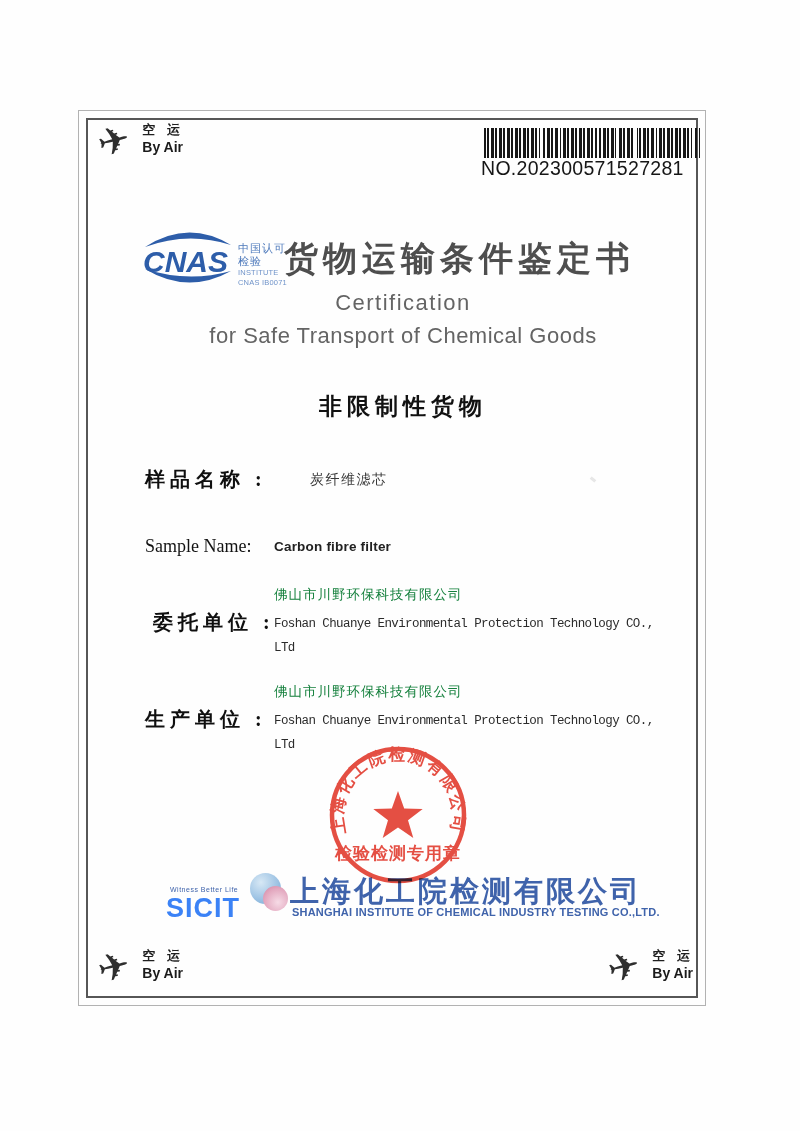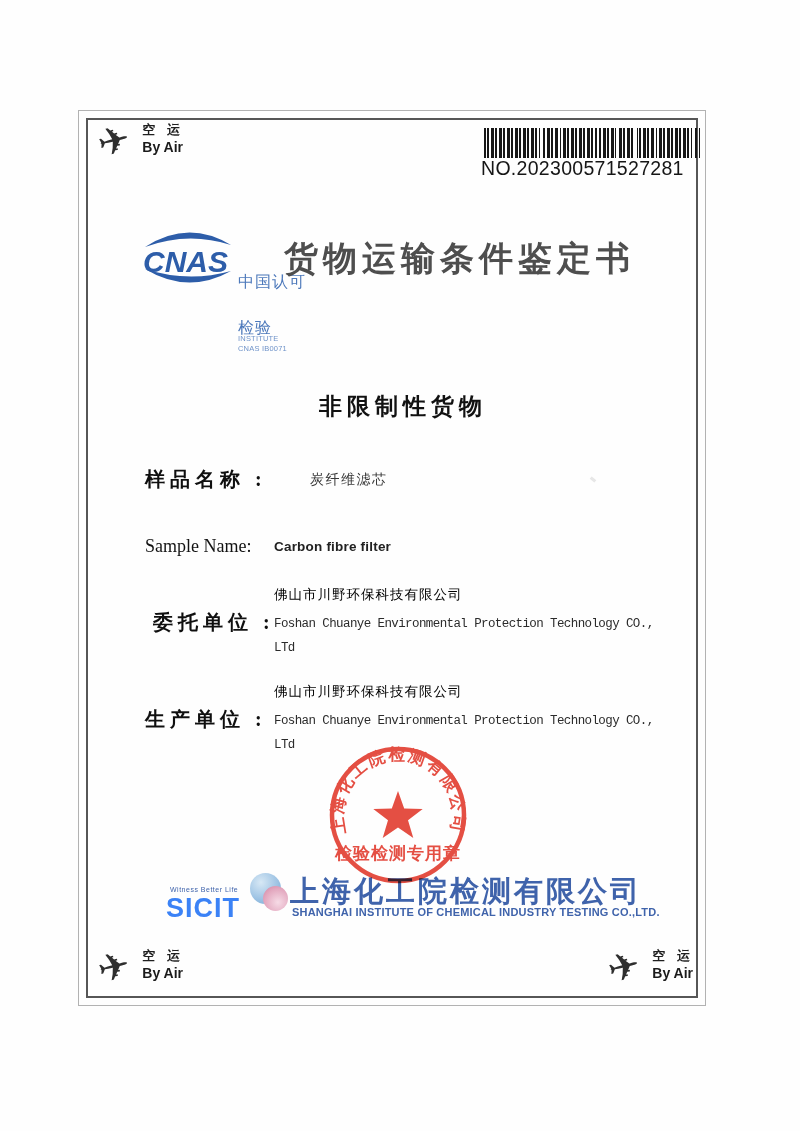--- a/index.html
+++ b/index.html
@@ -22,38 +22,38 @@
   
   .barcode{left:483px;top:128px;width:217px;height:30px;
     background-image:
       repeating-linear-gradient(90deg, #fdfdfd 0 1.5px, rgba(0,0,0,0) 1.5px 19px),
       repeating-linear-gradient(90deg, #171717 0 2px, rgba(0,0,0,0) 2px 4px),
       repeating-linear-gradient(90deg, #171717 0 3px, rgba(0,0,0,0) 3px 8px);}
   .barcode-no{left:481px;top:157px;width:230px;font-size:19.5px;color:#161616;letter-spacing:0.3px;}
 
   
   .cnas-side{left:238px;top:242px;line-height:1;}
-  .cnas-side .cn{font-size:16px;color:#4d79bb;line-height:13px;letter-spacing:1px;margin-top:33px;}
+  .cnas-side .cn{font-size:11px;color:#4d79bb;line-height:13px;letter-spacing:1px;}
   .cnas-side .en{font-size:7.5px;color:#6f93c9;line-height:9.5px;letter-spacing:0.2px;}
 
   
   .title-cn{left:284px;top:236px;width:400px;font-size:34px;font-weight:bold;color:#4e4e4e;
             letter-spacing:5px;font-family:"Liberation Serif",serif;}
   .cert-lines{left:100px;top:290px;width:606px;text-align:center;color:#646464;}
   .cert-l1{font-size:22px;letter-spacing:1.5px;line-height:26px;}
   .cert-l2{font-size:22px;letter-spacing:0.5px;line-height:26px;margin-top:7px;}
   .classification{left:100px;top:391px;width:606px;text-align:center;font-size:23px;
                   font-weight:bold;color:#111;letter-spacing:5px;}
 
   
   .f-label{font-size:20px;font-weight:bold;color:#0f0f0f;letter-spacing:5px;
            font-family:"Liberation Serif",serif;text-align:center;}
   .f-label-en{font-family:"Liberation Serif",serif;font-size:18px;color:#121212;}
   .v-cn{font-size:14px;color:#383838;letter-spacing:1.5px;margin-left:36px;}
-  .v-cn2{font-size:13.5px;color:#000000;letter-spacing:1px;}
+  .v-cn2{font-size:13.5px;color:#15803d;letter-spacing:1px;}
   .v-en-sans{font-size:13.5px;font-weight:600;color:#212121;letter-spacing:0.2px;}
   .v-mono{font-family:"Liberation Mono",monospace;font-size:12.5px;color:#2b2b2b;letter-spacing:-0.6px;}
 
   
   .stamp{left:323px;top:740px;opacity:0.87;mix-blend-mode:multiply;z-index:5;}
 
   
   .tagline{left:170px;top:886px;font-size:7px;color:#3f63ab;letter-spacing:0.5px;}
   .sicit{left:166px;top:893px;font-size:27px;font-weight:800;color:#3b82f6;letter-spacing:1px;text-align:right;}
   .orb-blue{left:250px;top:873px;width:31px;height:31px;border-radius:50%;
@@ -90,20 +90,24 @@
     <path d="M4,43 Q47,69 90,45 Q47,57 4,43 Z" fill="#2d5da9"></path>
   </svg>
   <div class="abs cnas-side">
     <div class="cn">中国认可</div>
     <div class="cn">检验</div>
     <div class="en">INSTITUTE</div>
     <div class="en">CNAS IB0071</div>
   </div>
 
   <div class="abs title-cn">货物运输条件鉴定书</div>
+  <div class="abs cert-lines">
+    <div class="cert-l1">Certification</div>
+    <div class="cert-l2">for Safe Transport of Chemical Goods</div>
+  </div>
   <div class="abs classification">非限制性货物</div>
 
   <div class="abs f-label" style="left:145px;top:466px;">样品名称 :</div>
   <div class="abs v-cn" style="left:274px;top:471px;">炭纤维滤芯</div>
 
   <div class="abs f-label-en" style="left:145px;top:536px;">Sample Name:</div>
   <div class="abs v-en-sans" style="left:274px;top:539px;">Carbon fibre filter</div>
 
   <div class="abs v-cn2" style="left:274px;top:586px;">佛山市川野环保科技有限公司</div>
   <div class="abs f-label" style="left:153px;top:609px;">委托单位 :</div>

